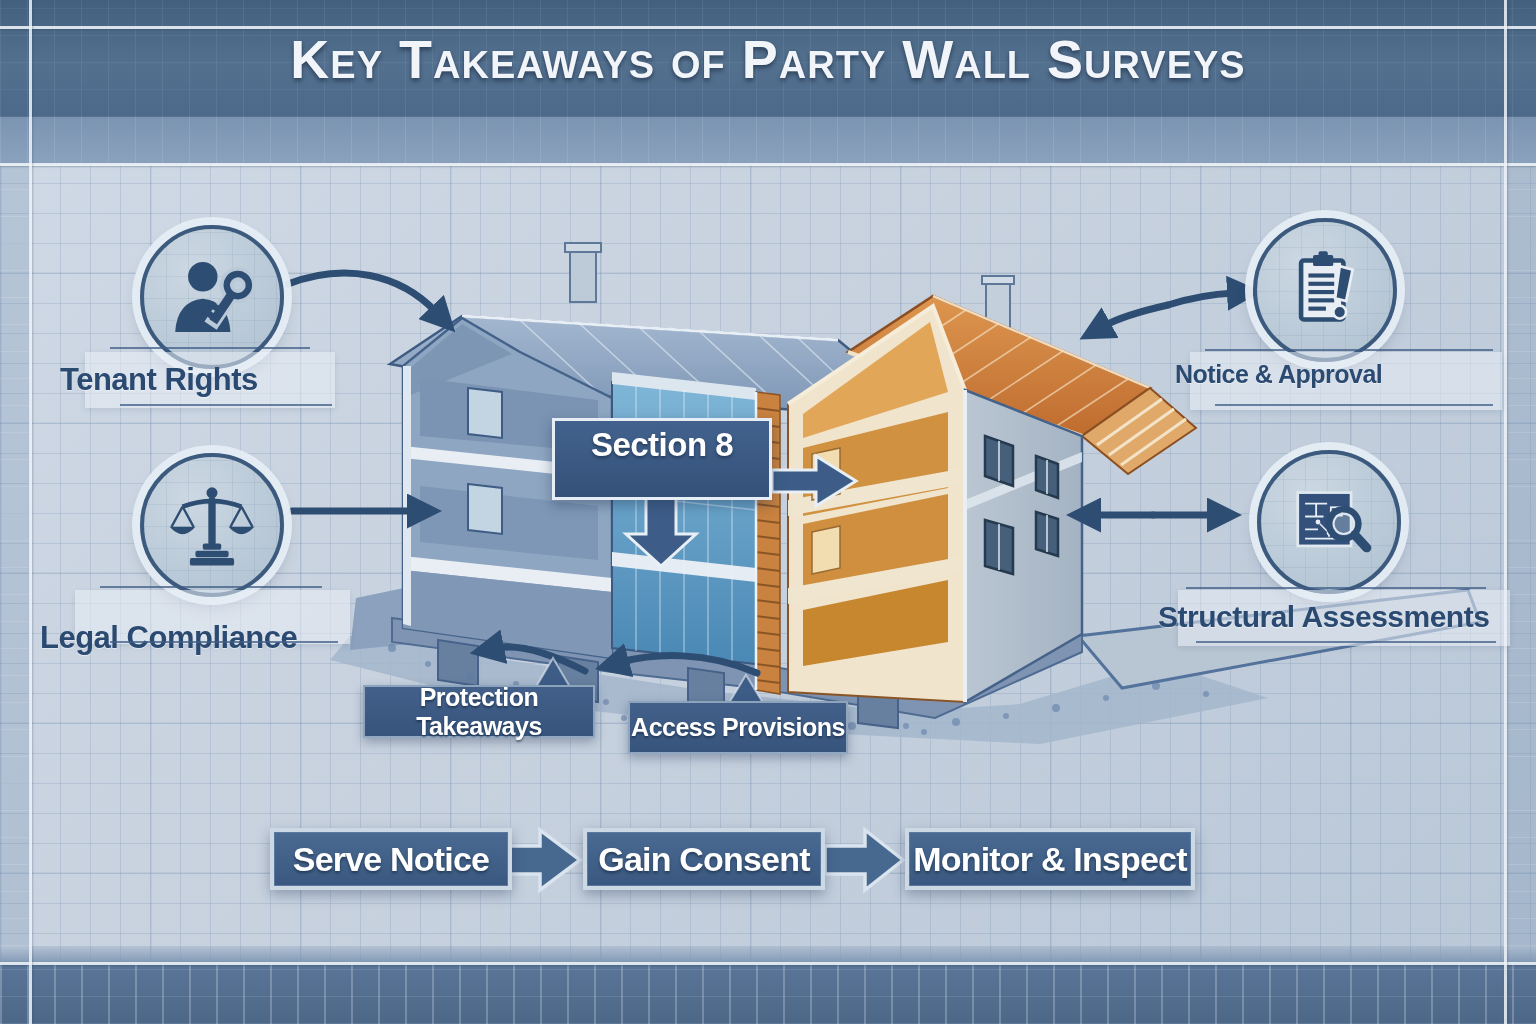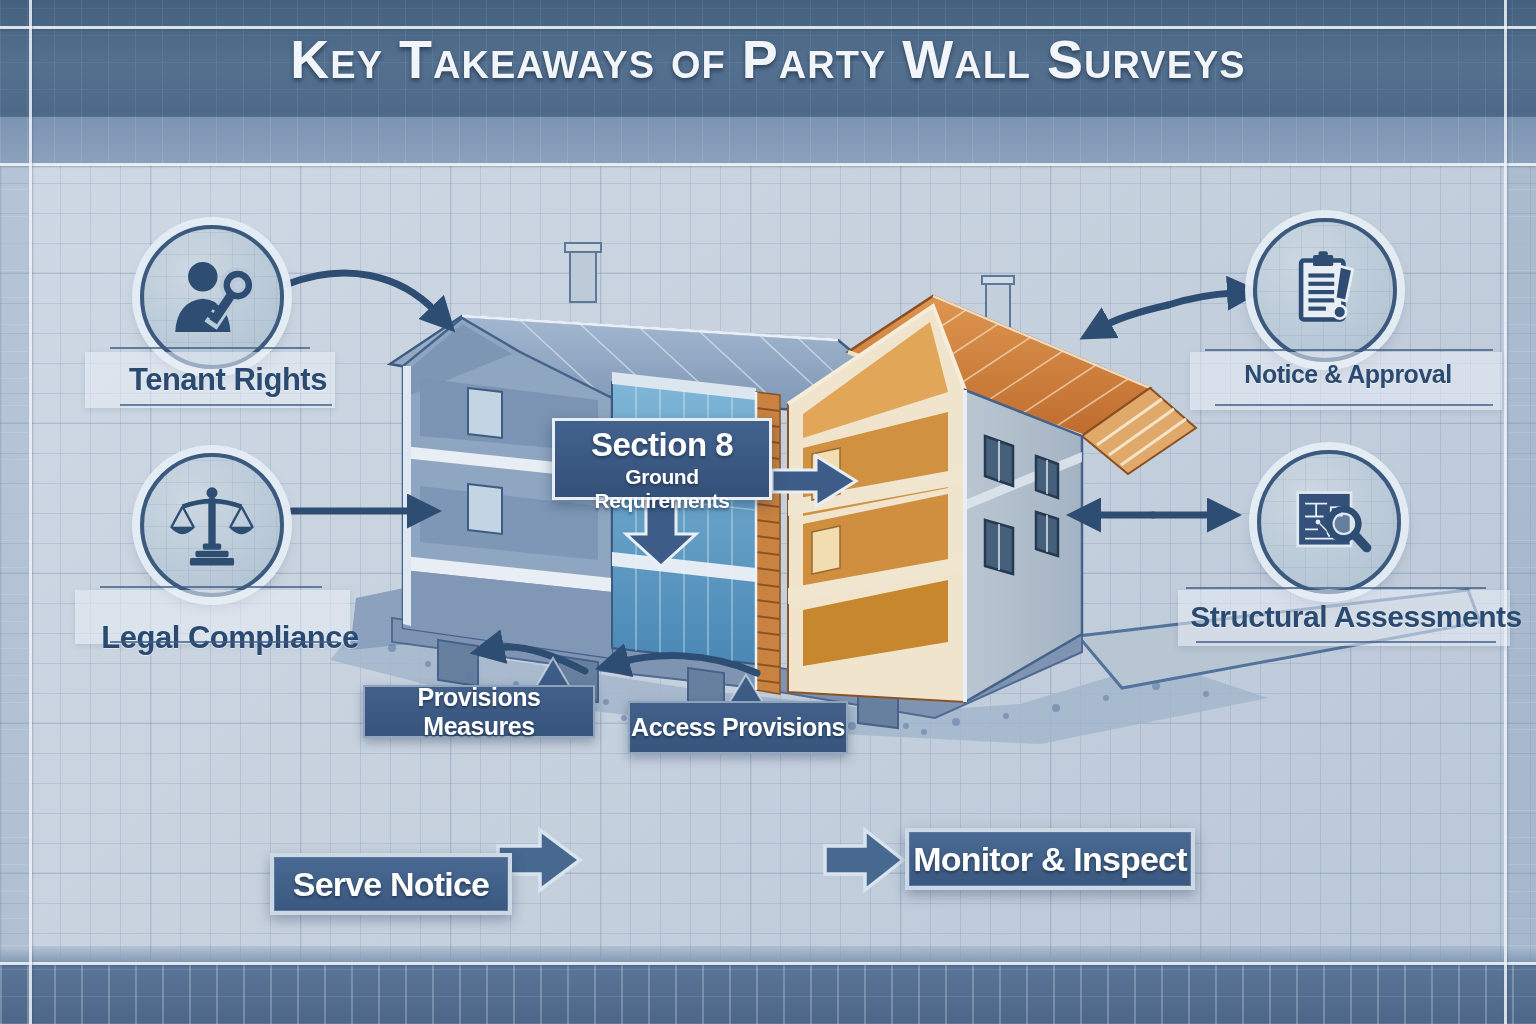--- a/index.html
+++ b/index.html
@@ -52,23 +52,22 @@
     width:136px;height:136px;border-radius:50%;
     border:4px solid #3c5a7e;
     background:
       repeating-linear-gradient(90deg, rgba(90,120,155,.12) 0 1px, transparent 1px 22px),
       repeating-linear-gradient(0deg, rgba(90,120,155,.12) 0 1px, transparent 1px 22px),
       radial-gradient(circle at 35% 30%,#ccd8e3,#aec0d0);
     box-shadow:0 0 0 8px rgba(229,237,244,.95),0 8px 16px rgba(35,55,85,.35);
     display:flex;align-items:center;justify-content:center;
   }
   .callout-label{
-    font-weight:bold;color:#2b4a71;text-align:center;letter-spacing:-.5px;
+    font-weight:bold;color:#2b4a71;letter-spacing:-.5px;
     text-shadow:0 1px 1px rgba(255,255,255,.5);
-    padding-left:18px;
   }
   .label-backdrop{background:rgba(233,239,246,.55);box-shadow:0 2px 6px rgba(60,85,120,.15);}
   .rule{height:2px;background:rgba(64,94,134,.75);}
   
   .sec8-box{
     left:552px;top:418px;width:220px;height:82px;box-sizing:border-box;
     background:linear-gradient(180deg,#42628d,#345179);
     border:3px solid #e6edf4;box-shadow:0 5px 12px rgba(30,50,80,.4);
     text-align:center;color:#fff;
   }
@@ -407,22 +406,22 @@
       <line x1="78" y1="64" x2="91" y2="78" stroke="#2e4d73" stroke-width="10" stroke-linecap="round"></line>
     </svg>
   </div>
   <div class="abs label-backdrop" style="left:1178px;top:590px;width:332px;height:56px;"></div>
   <div class="abs rule" style="left:1186px;top:587px;width:300px;"></div>
   <div class="abs callout-label" style="left:1158px;top:600px;width:360px;font-size:30px;">Structural Assessments</div>
   <div class="abs rule" style="left:1196px;top:641px;width:300px;"></div>
 
   <div class="abs sec8-box">
     <div class="sec8-title">Section 8</div>
-    <div class="sec8-sub">Ground Requirements</div>
   </div>
 
-  <div class="abs tag-box" style="left:363px;top:685px;width:232px;font-size:25px;">Provisions Measures</div>
+  <div class="abs tag-box" style="left:363px;top:685px;width:232px;font-size:25px;">Protection Takeaways</div>
   <div class="abs tag-box" style="left:628px;top:701px;width:220px;font-size:25px;">Access Provisions</div>
 
-  <div class="abs step-box" style="left:270px;width:242px;margin-top:25px;">Serve Notice</div>
+  <div class="abs step-box" style="left:270px;width:242px;">Serve Notice</div>
+  <div class="abs step-box" style="left:583px;width:242px;">Gain Consent</div>
   <div class="abs step-box" style="left:905px;width:290px;">Monitor &amp; Inspect</div>
 
 </div>
 
 </body></html>

